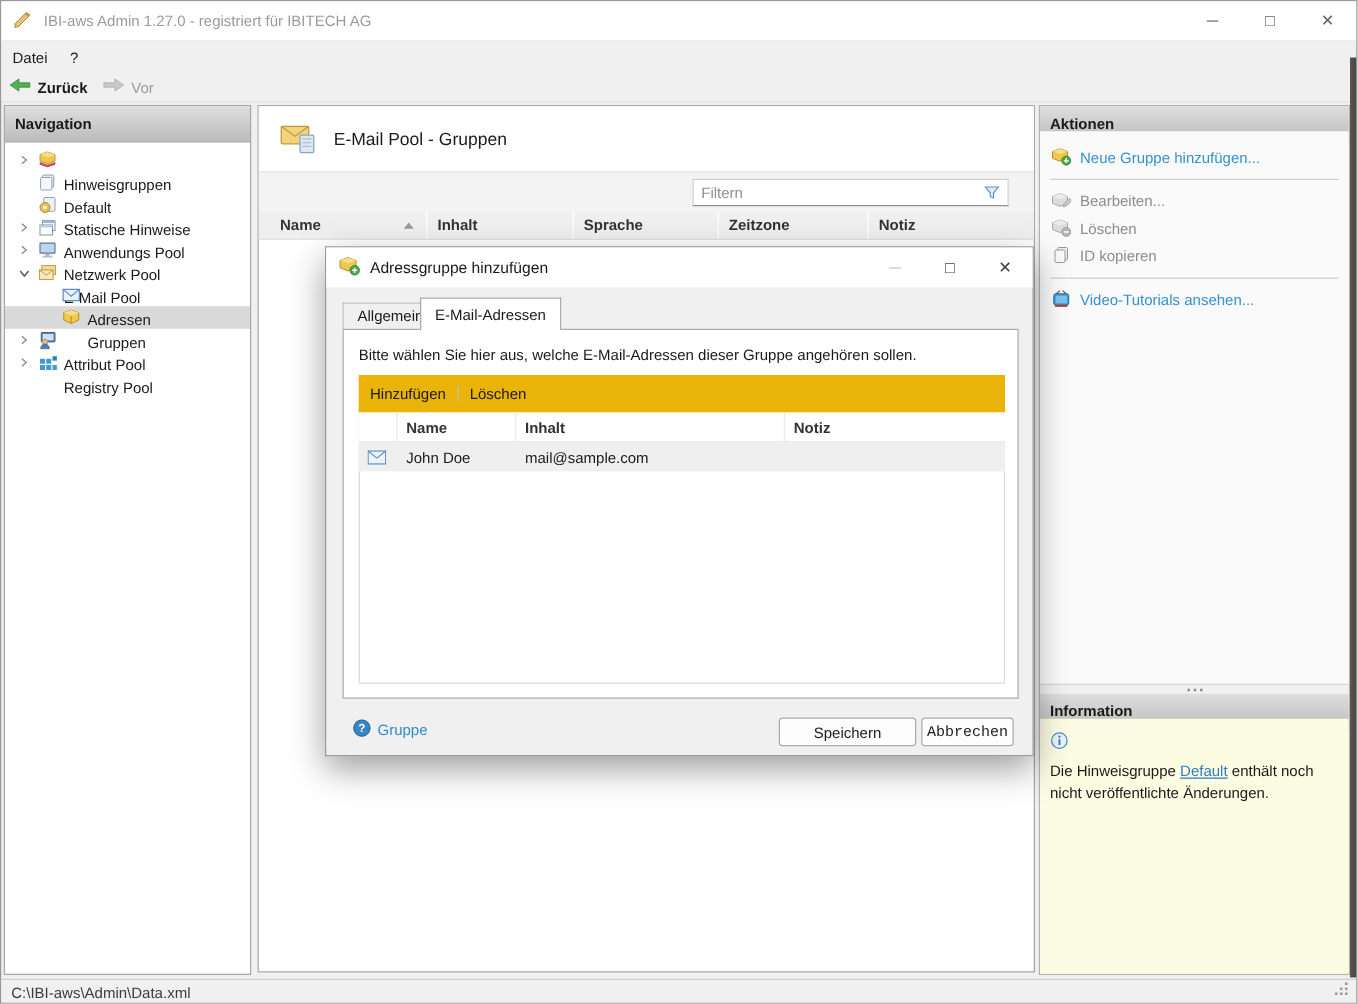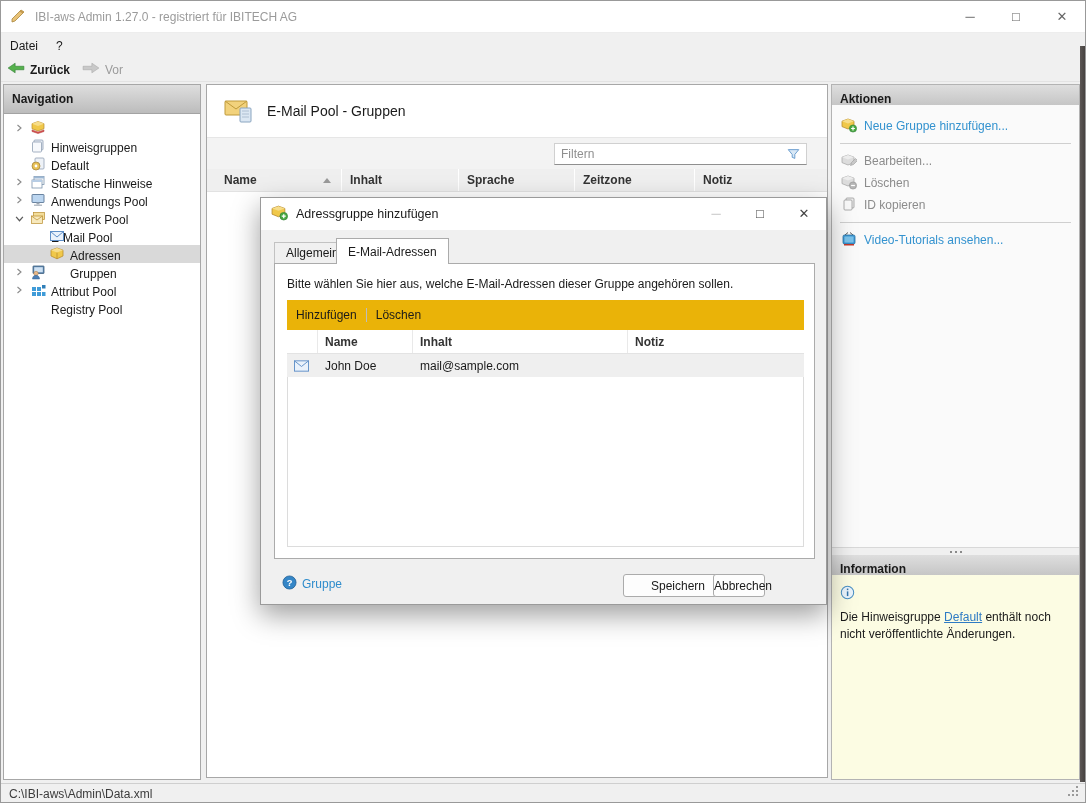--- a/index.html
+++ b/index.html
@@ -115,21 +115,21 @@
     display:flex; align-items:center; }
   #dlg-row .cell { padding-left:7px; }
   #dlg-table-frame { position:absolute; left:12px; top:36px; width:517px; height:247px;
     border:1px solid #dcdcdc; pointer-events:none; }
   #dlg-footer { position:absolute; left:0; top:361px; width:100%; height:46px; }
   #help-link { position:absolute; left:21px; top:16px; display:flex; align-items:center; gap:5px;
     color:#2e8ccc; cursor:pointer; }
   .dlg-button { position:absolute; top:15px; height:23px; background:#fdfdfd; border:1px solid #ababab;
     border-radius:3px; font-family:"Liberation Sans",sans-serif; font-size:12px; color:#1a1a1a; }
   #btn-save { left:362px; width:110px; }
-  #btn-cancel { left:452px; width:52px; }
+  #btn-cancel { left:476px; width:74px;font-family:Liberation Mono, monospace; }
 </style>
 </head>
 <body>
 
 <div id="window">
 
   <div id="titlebar">
     <span id="app-icon">
       <svg width="17" height="17" viewBox="0 0 17 17">
           <path d="M2 12 L11 3 l3 2 -9 9 -3 1z" fill="#e8c277" stroke="#a8863f" stroke-width="0.8"></path>

